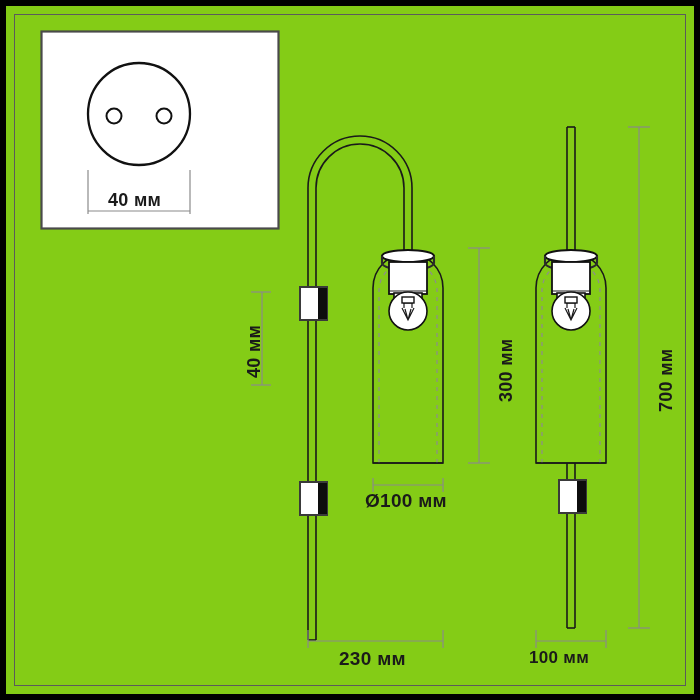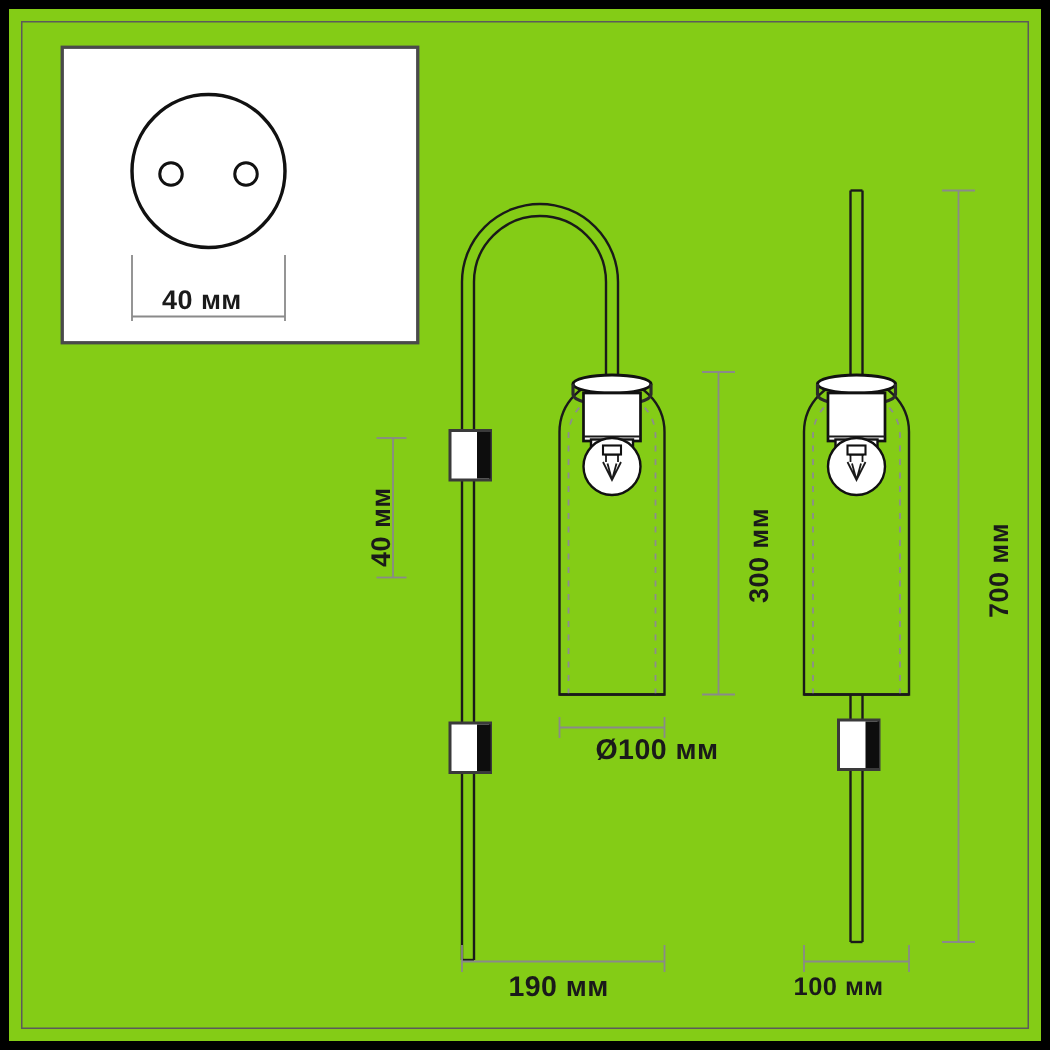--- a/index.html
+++ b/index.html
@@ -197,23 +197,23 @@
     </g>
 
   </svg>
 
   <div class="dim-label" style="left:108px; top:190px; font-size:18px;">40 мм</div>
 
   <div class="dim-label vert" style="left:244px; top:378px; font-size:18px;">40 мм</div>
 
   <div class="dim-label vert" style="left:496px; top:402px; font-size:18px;">300 мм</div>
 
-  <div class="dim-label" style="left:365px; top:490px; font-size:19px;margin-left:32px;">Ø100 мм</div>
+  <div class="dim-label" style="left:365px; top:490px; font-size:19px;">Ø100 мм</div>
 
   <div class="dim-label vert" style="left:656px; top:412px; font-size:18px;">700 мм</div>
 
-  <div class="dim-label" style="left:339px; top:648px; font-size:19px;">190 мм</div>
+  <div class="dim-label" style="left:339px; top:648px; font-size:19px;">230 мм</div>
 
   <div class="dim-label" style="left:529px; top:648px; font-size:17px;">100 мм</div>
 
   <div id="inner-frame"></div>
   <div id="outer-frame"></div>
 </div>
 
 </body></html>

